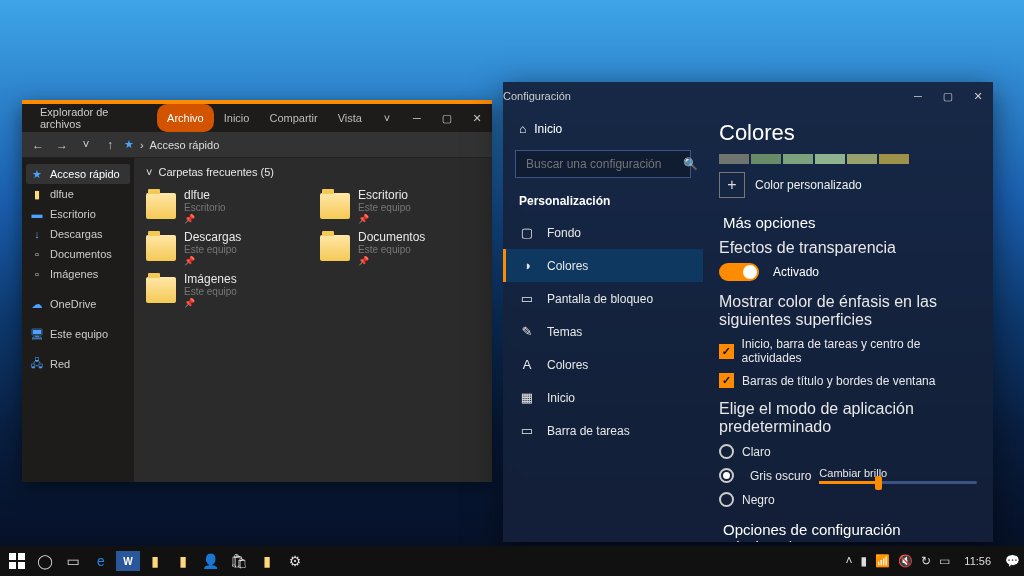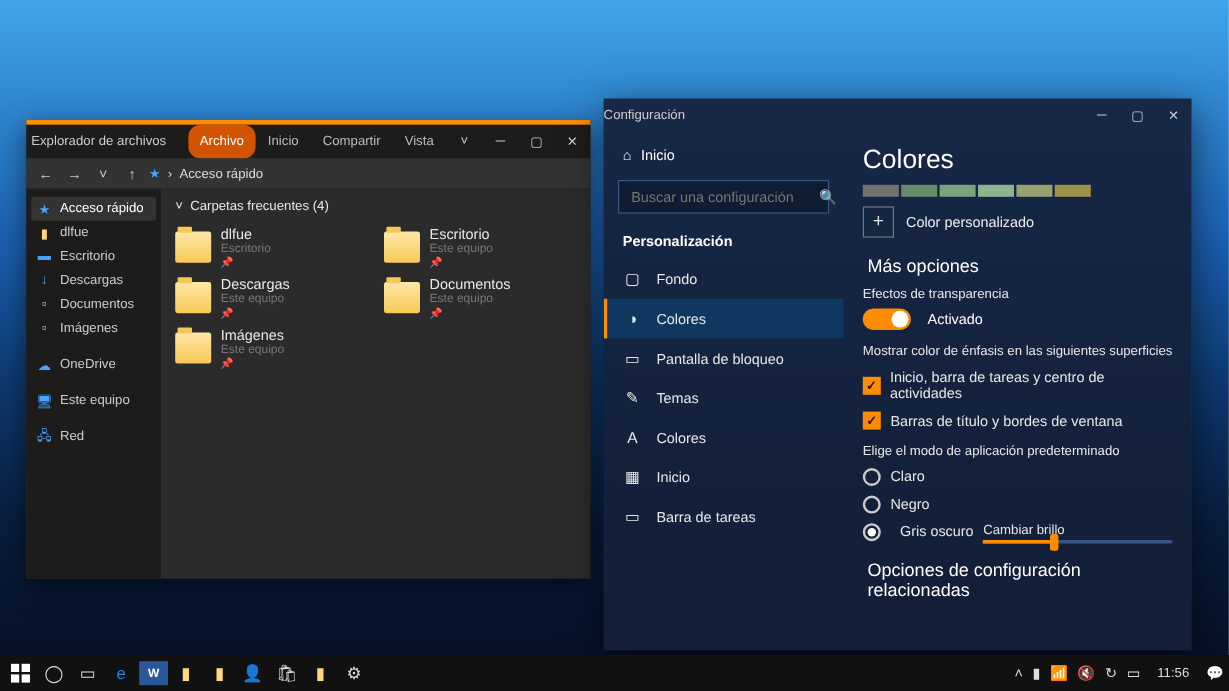--- a/index.html
+++ b/index.html
@@ -25,21 +25,21 @@
  font-size:14px;color:#ddd;}
 .task-icon svg{width:16px;height:16px;}
 .task-right{margin-left:auto;display:flex;align-items:center;gap:8px;color:#ddd;font-size:11px;}
 .tray-icon{font-size:12px;}
 .clock{padding:0 6px;}
 
 .explorer{position:absolute;left:22px;top:100px;width:470px;height:382px;
  background:var(--dark-bg);box-shadow:0 6px 20px rgba(0,0,0,.5);display:flex;flex-direction:column;
  border-top:4px solid var(--accent);}
 .explorer .titlebar{height:28px;background:var(--side-bg);display:flex;align-items:center;
- font-size:11px;padding-left:4px;}
+ font-size:11px;padding-left:18px;}
 .explorer .titlebar .title{color:#ccc;}
 .explorer .tabs{display:flex;align-items:center;margin-left:18px;}
 .explorer .tab{padding:0 10px;height:28px;line-height:28px;color:#bbb;font-size:11px;}
 .explorer .tab.act{background:var(--accent2);color:#fff;border-radius:10px;}
 .winctl{margin-left:auto;display:flex;}
 .winbtn{width:30px;height:28px;display:flex;align-items:center;justify-content:center;color:#ccc;}
 .explorer .addressbar{height:26px;background:var(--dark-bg2);display:flex;align-items:center;
  padding:0 6px;gap:4px;border-bottom:1px solid #222;}
 .navbtn{width:20px;text-align:center;color:#ccc;}
 .crumb{color:#ddd;font-size:11px;display:flex;align-items:center;gap:6px;}
@@ -77,29 +77,29 @@
 .set-item{display:flex;align-items:center;gap:12px;padding:9px 16px;font-size:12px;color:#e8e8e8;}
 .set-item.active{background:var(--blue-sel);border-left:3px solid var(--accent);padding-left:13px;}
 .set-icon{width:16px;text-align:center;font-size:13px;}
 .settings .main{flex:1;padding:4px 16px 0 16px;overflow:auto;}
 h1.colors{font-weight:300;font-size:22px;margin:6px 0 8px;}
 .swatches{display:flex;gap:2px;margin-bottom:8px;}
 .swatch{width:30px;height:10px;}
 .custom-color{display:flex;align-items:center;gap:10px;margin-bottom:16px;color:#eee;font-size:12px;}
 .plusbox{width:26px;height:26px;border:1px solid #777;display:flex;align-items:center;justify-content:center;font-size:16px;color:#ddd;}
 h2.sec{font-weight:400;font-size:15px;margin:4px 4px 8px;color:#fff;}
-.label{font-size:11px;color:#e8e8e8;margin:6px 0;}
+.label{font-size:16px;color:#e8e8e8;margin:6px 0;}
 .toggle{width:40px;height:18px;border-radius:9px;background:var(--accent);position:relative;display:inline-block;vertical-align:middle;margin-right:8px;}
 .toggle::after{content:"";position:absolute;top:2px;right:2px;width:14px;height:14px;border-radius:50%;background:#fff;}
 .toggle-row{display:flex;align-items:center;gap:6px;margin-bottom:12px;}
 .chk{width:15px;height:15px;background:var(--accent);display:inline-flex;align-items:center;justify-content:center;color:#161235;font-size:11px;margin-right:8px;font-weight:bold;}
 .chk-row{display:flex;align-items:center;font-size:12px;color:#e8e8e8;margin:8px 0;}
 .radio{width:15px;height:15px;border:2px solid #ccc;border-radius:50%;display:inline-flex;align-items:center;justify-content:center;margin-right:8px;}
 .radio.sel::after{content:"";width:7px;height:7px;border-radius:50%;background:#fff;}
-.radio-row{display:flex;font-size:12px;color:#e8e8e8;margin:8px 0;}
+.radio-row{display:flex;align-items:center;font-size:12px;color:#e8e8e8;margin:8px 0;}
 .slider-wrap{margin-left:auto;flex:1;max-width:160px;}
 .slider-lbl{font-size:11px;color:#e8e8e8;text-align:left;margin-bottom:2px;}
 .slidertrack{height:3px;background:#3a5585;position:relative;border-radius:2px;}
 .slidertrack::before{content:"";position:absolute;left:0;width:35%;height:3px;background:var(--accent);}
 .sliderknob{position:absolute;left:35%;top:-5px;width:7px;height:14px;background:var(--accent);border-radius:2px;}
 </style>
 </head>
 <body>
 
 <div class="explorer">
@@ -164,21 +164,21 @@
           <span>Este equipo</span>
         </div>
       <div class="item group">
           <span class="icon blue-ico">🖧</span>
           <span>Red</span>
         </div>
     </div>
     <div class="content">
       <div class="section-hdr">
         <span>˅</span>
-        <span>Carpetas frecuentes (4)</span>
+        <span>Carpetas frecuentes (5)</span>
       </div>
       <div class="grid">
         <div class="folder">
             <div class="big-ico"></div>
             <div class="meta">
               <span class="name">dlfue</span>
               <span class="sub">Escritorio</span>
               <span class="pin">📌</span>
             </div>
           </div>
@@ -295,34 +295,34 @@
         </div>
       <div class="chk-row">
           <span class="chk">✓</span>
           <span>Barras de título y bordes de ventana</span>
         </div>
       <div class="label" style="margin-top:12px">Elige el modo de aplicación predeterminado</div>
       <div class="radio-row">
           <span class="radio"></span>
           <span>Claro</span>
         </div>
-      <div class="radio-row">
-          <span class="radio"></span>
-          <span>Negro</span>
-        </div>
       <div class="radio-row" style="gap:8px">
         <span class="radio sel"></span>
         <span>Gris oscuro</span>
         <div class="slider-wrap">
           <div class="slider-lbl">Cambiar brillo</div>
           <div class="slidertrack">
               <div class="sliderknob"></div>
             </div>
         </div>
       </div>
+      <div class="radio-row">
+          <span class="radio"></span>
+          <span>Negro</span>
+        </div>
       <h2 class="sec" style="margin-top:14px">Opciones de configuración relacionadas</h2>
     </div>
   </div>
 </div>
 
 <div class="taskbar">
   <div class="task-left">
     <div class="task-icon">
         <svg viewBox="0 0 16 16">
           <rect x="0" y="0" width="7" height="7" fill="#fff"></rect>

